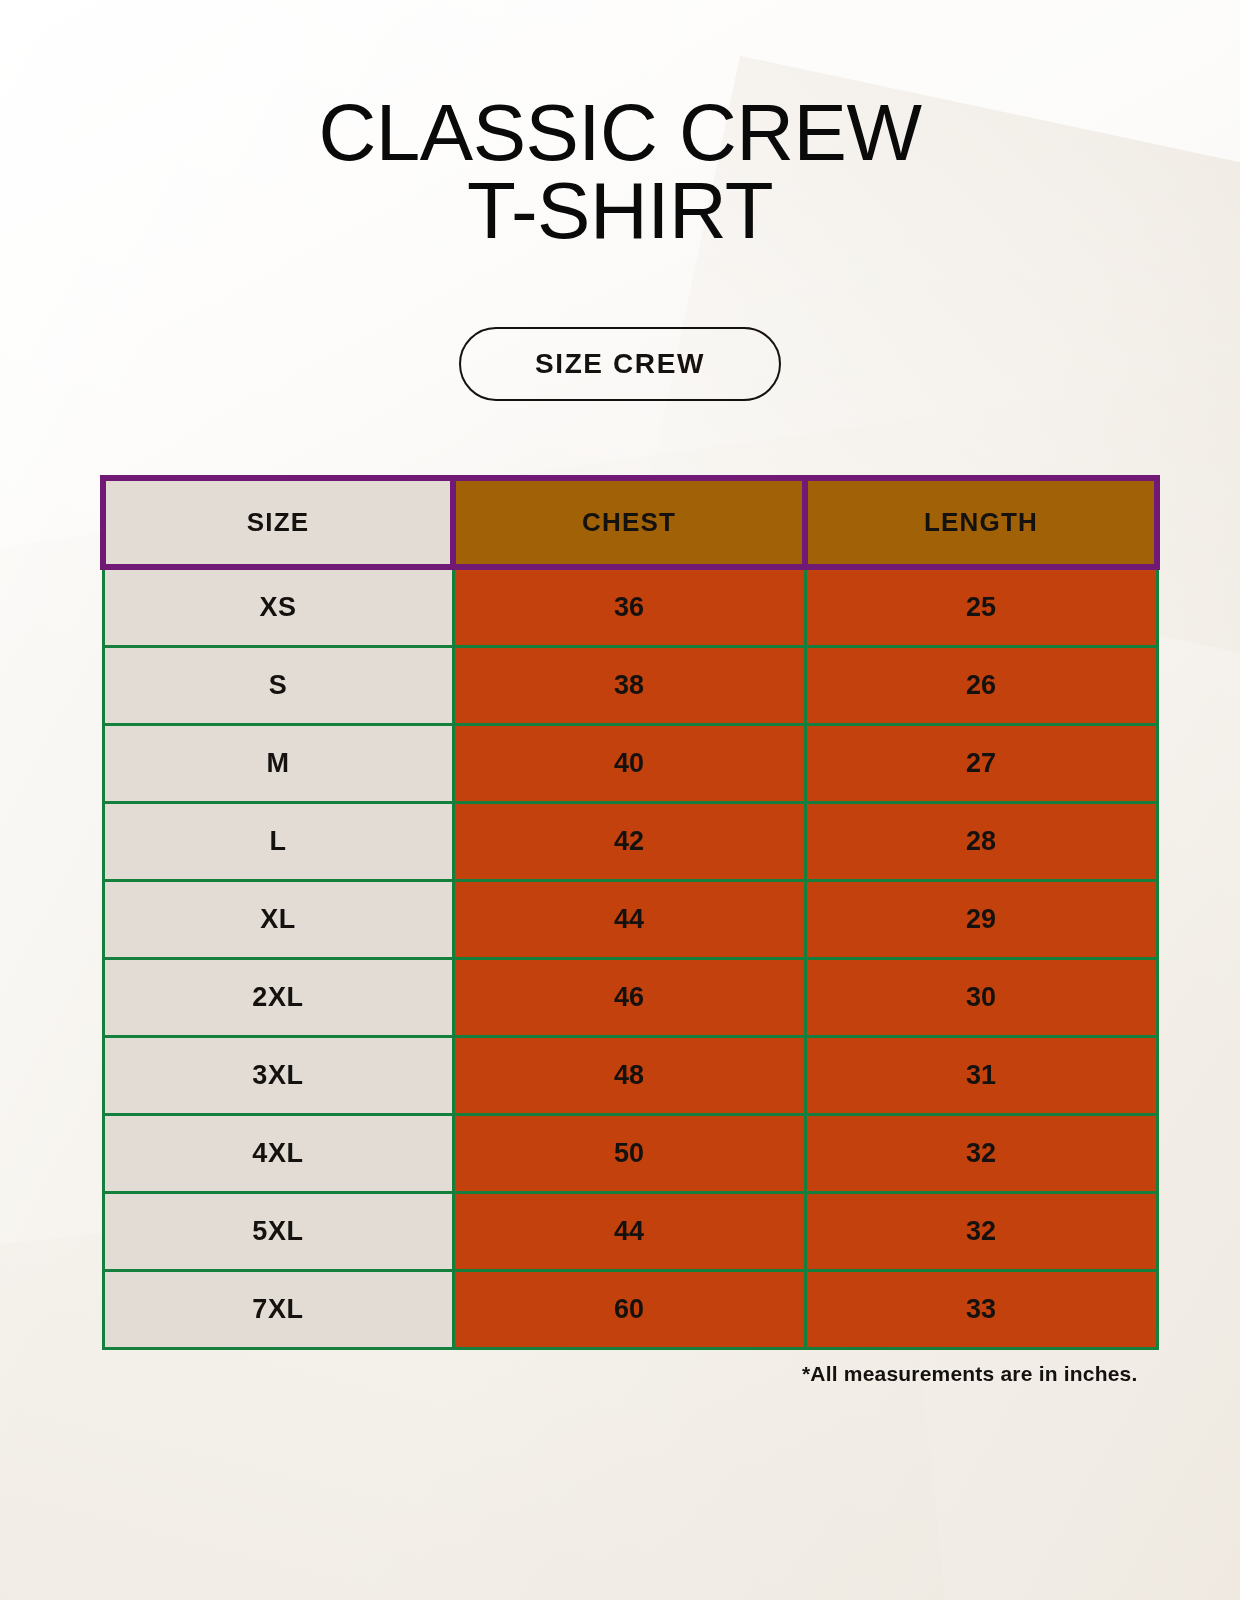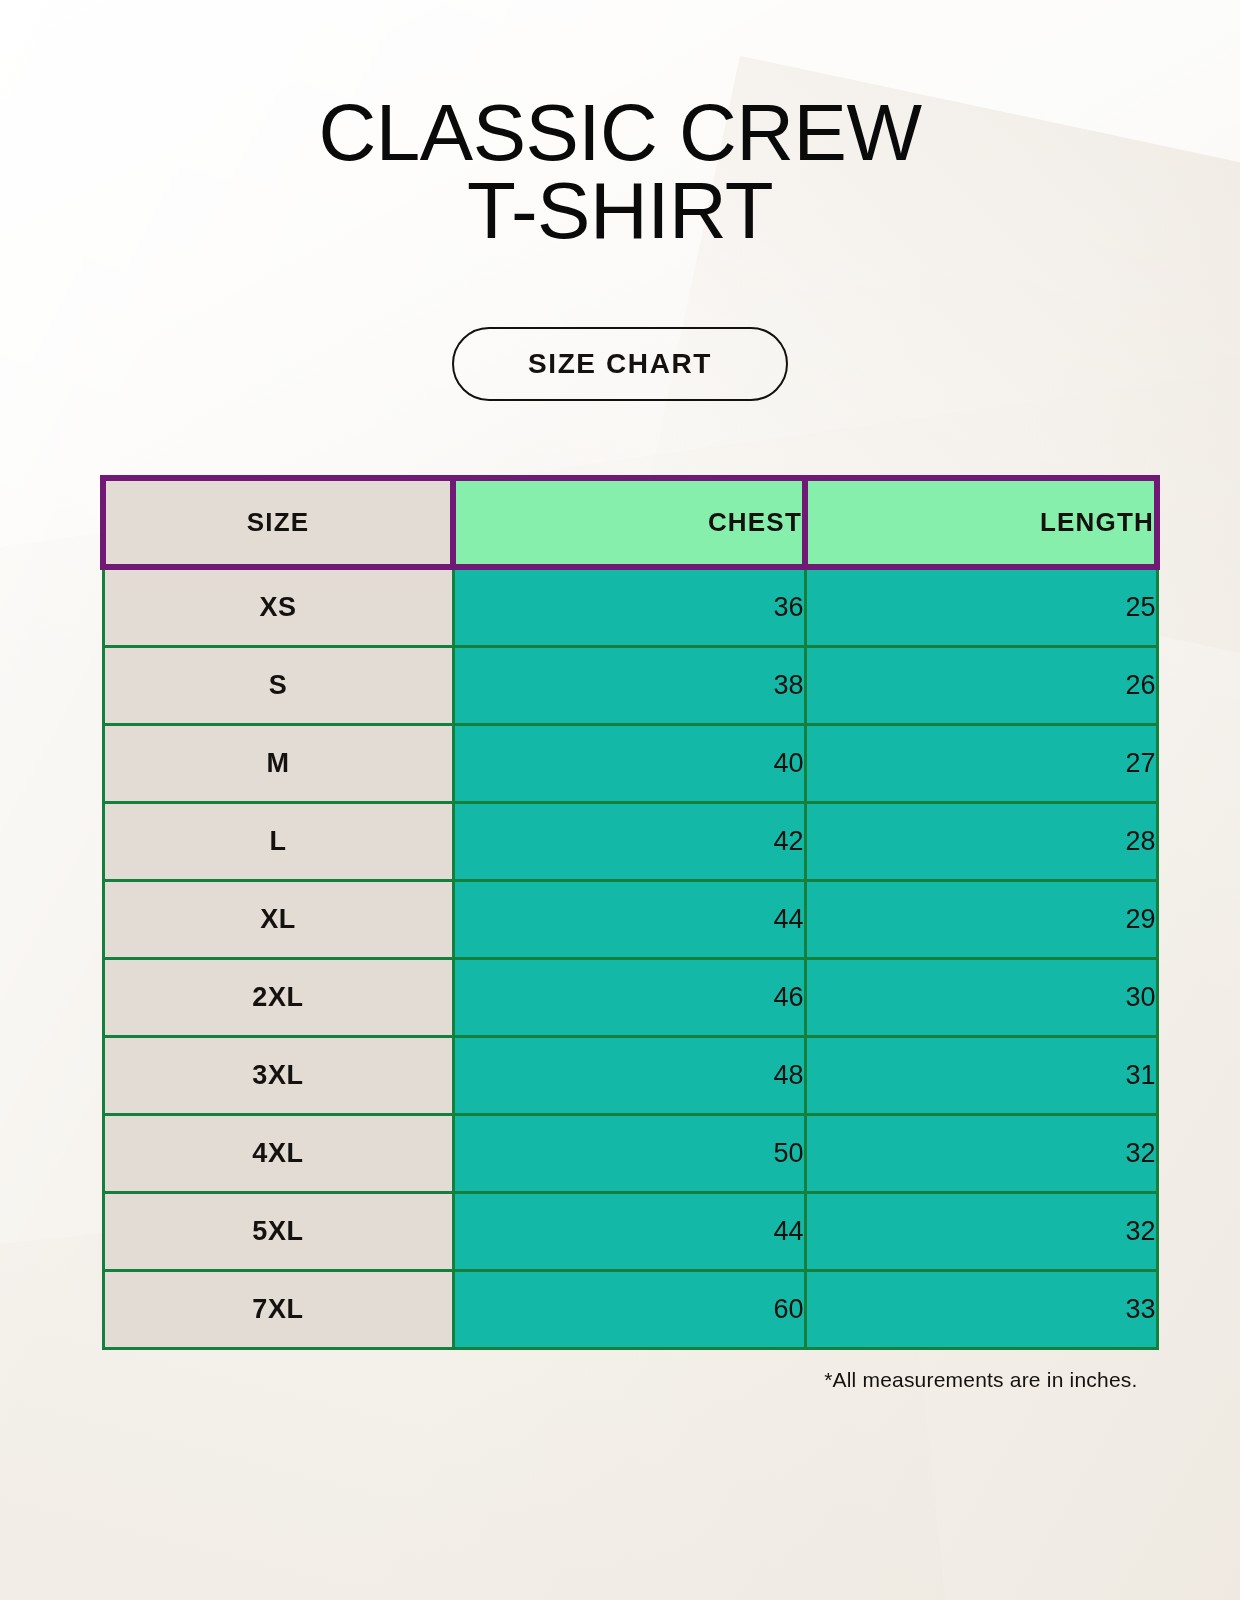--- a/index.html
+++ b/index.html
@@ -111,69 +111,67 @@
     letter-spacing: 1.2px;
     padding: 26px 0;
     border: 6px solid #701a75;
     color: #14110f;
   }
   th.col-size {
     background: #e3dcd5;
     width: 344px;
   }
   th.col-chest, th.col-length {
-    background: #86efac;
+    background: #a16207;
     width: 346px;
-    text-align: right;
   }
   tbody td {
     border: 3px solid #15803d;
     text-align: center;
     padding: 22px 0;
     font-size: 27px;
     color: #14110f;
   }
   tbody td.size-cell {
     background: #e3dcd5;
     font-weight: 700;
     letter-spacing: 0.6px;
   }
   tbody td.val-cell {
-    background: #14b8a6;
-    font-weight: 400;
-    text-align: right;
+    background: #c2410c;
+    font-weight: 700;
   }
 
   .footnote {
     width: 1035px;
-    margin: 18px auto 0 auto;
+    margin: 12px auto 0 auto;
     text-align: right;
     font-size: 21px;
-    font-weight: 400;
+    font-weight: 700;
     color: #14110f;
     letter-spacing: 0.2px;
   }
 </style>
 </head>
 <body>
 
 <div class="bg-wash"></div>
 <div class="bg-streak-a"></div>
 <div class="bg-streak-b"></div>
 <div class="bg-streak-c"></div>
 
 <div class="page">
 
   <h1 class="title">
     <span>CLASSIC CREW</span>
     <span class="line2">T-SHIRT</span>
   </h1>
 
   <div class="badge-wrap">
-    <div class="badge">SIZE CHART</div>
+    <div class="badge">SIZE CREW</div>
   </div>
 
   <div class="table-wrap">
     <table>
       <thead>
         <tr>
           <th class="col-size">SIZE</th>
           <th class="col-chest">CHEST</th>
           <th class="col-length">LENGTH</th>
         </tr>

